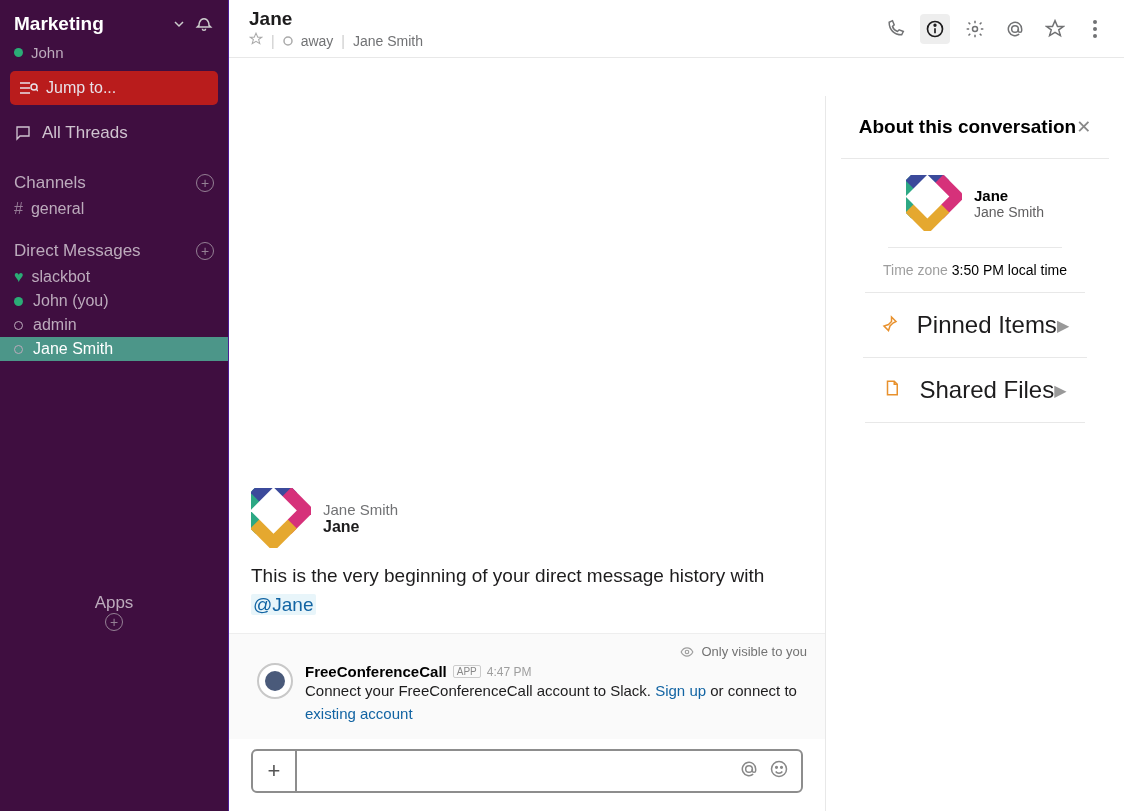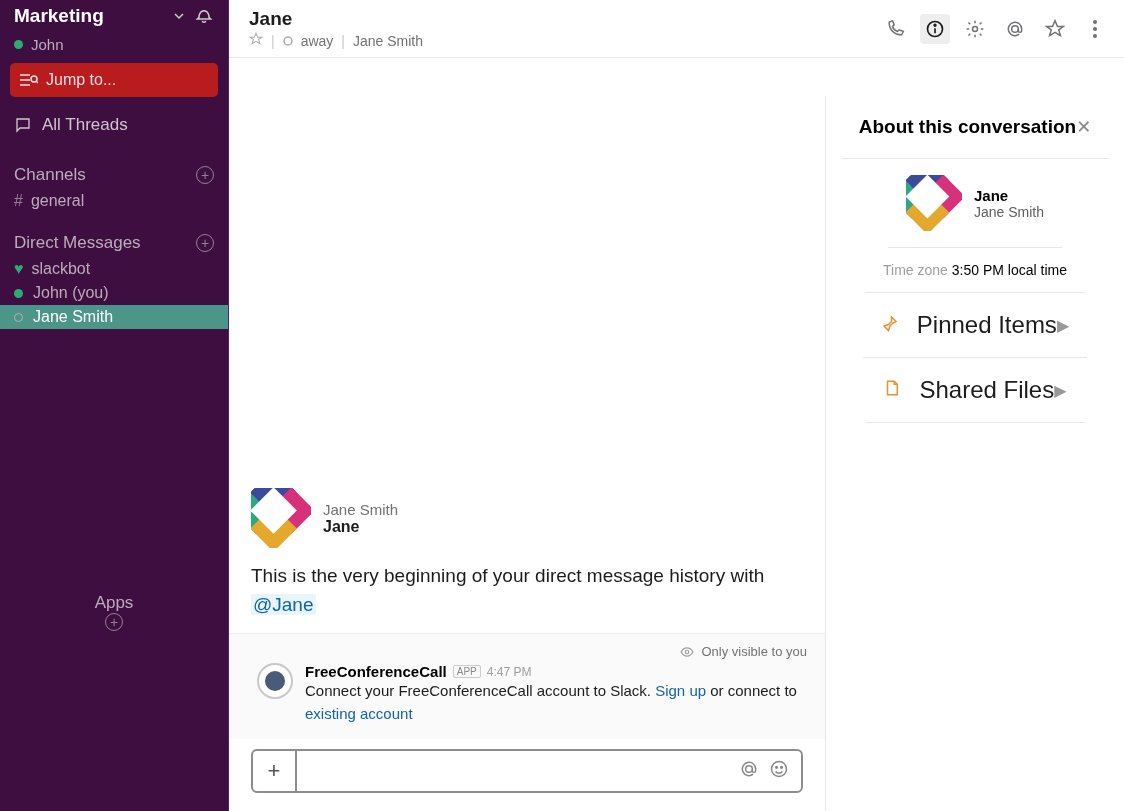--- a/index.html
+++ b/index.html
@@ -1,17 +1,17 @@
 <!DOCTYPE html>
 <html><head>
 <meta charset="utf-8">
 <style>
 * { margin: 0; padding: 0; box-sizing: border-box; }
 body { font-family: -apple-system, BlinkMacSystemFont, "Segoe UI", Helvetica, Arial, sans-serif; width: 1124px; height: 811px; overflow: hidden; display: flex; }
-.sidebar { width: 228px; background: #3f0e40; color: #bcabbc; display: flex; flex-direction: column; }
+.sidebar { width: 228px; background: #3f0e40; color: #bcabbc; display: flex; flex-direction: column; padding-top: 8px; }
 .ws-header { display: flex; align-items: center; padding: 4px 14px 8px 14px; }
 .ws-name { color: #fff; font-weight: 900; font-size: 19px; flex: 1; }
 .ws-chevron { color: #ccc; margin-left: 6px; }
 .bell-icon { color: #ccc; margin-left: 10px; }
 .user-row { display: flex; align-items: center; padding: 0 14px 10px 14px; font-size: 15px; color: #bcabbc; }
 .presence-dot { width: 9px; height: 9px; border-radius: 50%; background: #2bac76; margin-right: 8px; }
 .jump-to { margin: 0 10px 12px 10px; background: #b91c1c; border-radius: 5px; padding: 8px 10px; display: flex; align-items: center; color: #e8e1e8; font-size: 16px; }
 .jump-to svg { margin-right: 8px; }
 .all-threads { display: flex; align-items: center; padding: 6px 14px; font-size: 17px; color: #cfc3cf; margin-bottom: 14px; }
 .all-threads svg { margin-right: 10px; }
@@ -131,20 +131,24 @@
     <span class="plus-circle">+</span>
   </div>
   <div class="dm-item heart">
     <span class="heart-icon">♥</span>
     <span>slackbot</span>
   </div>
   <div class="dm-item active-presence">
     <span class="presence"></span>
     <span>John (you)</span>
   </div>
+  <div class="dm-item away-presence">
+    <span class="presence"></span>
+    <span>admin</span>
+  </div>
   <div class="dm-item away-presence selected">
     <span class="presence"></span>
     <span>Jane Smith</span>
   </div>
   <div class="apps-header">
     <span>Apps</span>
     <span class="plus-circle">+</span>
   </div>
 </div>
 

